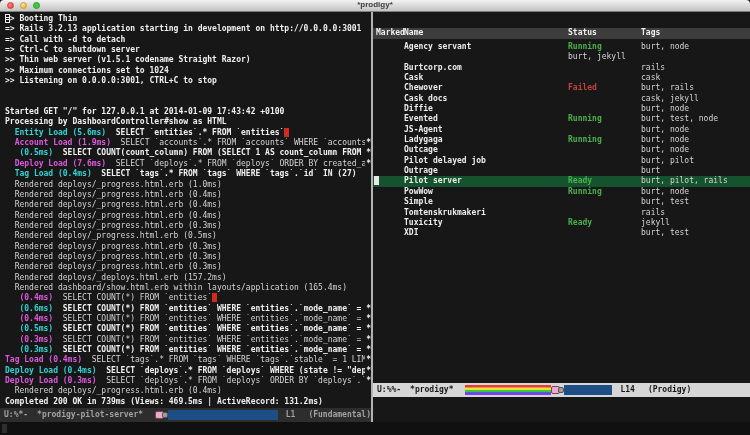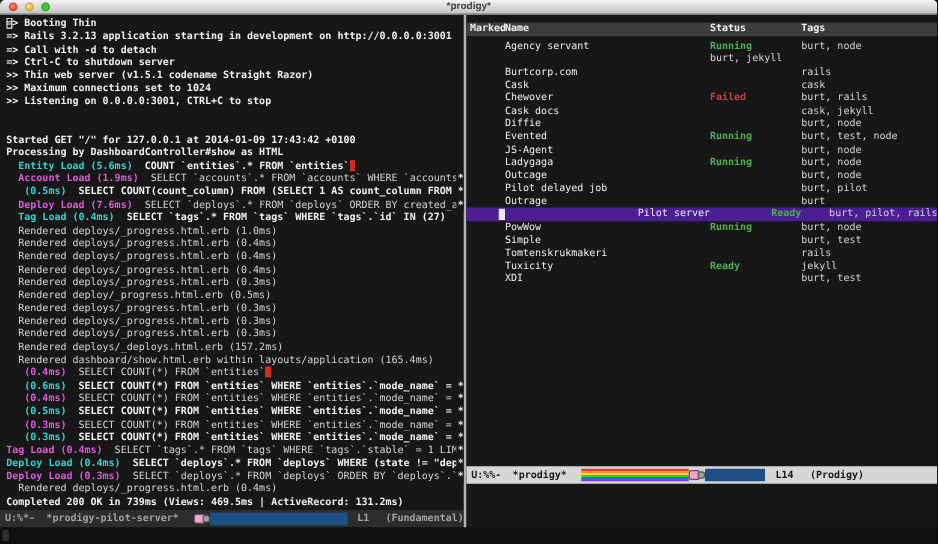--- a/index.html
+++ b/index.html
@@ -26,30 +26,30 @@
   .log{height:396px;overflow:hidden;padding:2px 0 4px 5px;}
   .line{height:10.35px;white-space:pre;overflow:hidden;position:relative;padding-right:5px;}
   .b{color:#f1f1f1;font-weight:bold;}
   .n{color:#d4d4d4;}
   .cy{color:#33d3d3;font-weight:bold;}
   .mg{color:#de58de;font-weight:bold;}
   .red{background:#cf2b1f;color:#cf2b1f;}
   .hollow{color:#f1f1f1;font-weight:bold;box-shadow:inset 0 0 0 1px #ececec;}
   .tr{position:absolute;right:0;top:0;color:#ececec;font-weight:bold;background:#171717;padding-left:1px;}
   
-  .rcontent{height:355px;overflow:hidden;padding-top:6px;}
+  .rcontent{height:355px;overflow:hidden;padding-top:16px;}
   .thead{height:11px;background:#3d3d3d;display:grid;
     grid-template-columns:31px 164px 73px auto;align-items:center;
     font-weight:bold;color:#f1f1f1;white-space:pre;}
   .thead .c1{padding-left:3px;}
   .rows{padding-top:3px;}
   .row{height:10.35px;display:grid;grid-template-columns:31px 164px 73px auto;
     align-items:center;white-space:pre;}
-  .row.selected{background:#4c1d95;text-align:right;}
-  .cell-name{font-weight:normal;color:#eeeeee;overflow:hidden;}
+  .row.selected{background:#14532d;}
+  .cell-name{font-weight:bold;color:#eeeeee;overflow:hidden;}
   .cell-status{font-weight:bold;}
   .st-running,.st-ready{color:#4cb14c;}
   .st-failed{color:#c5423c;}
   .cell-tags{color:#d4d4d4;overflow:hidden;}
   .cursor-block{display:inline-block;width:5px;height:9px;background:#e8e8e8;margin-left:1px;vertical-align:middle;}
   
   .modeline{height:14px;display:flex;align-items:center;font-weight:bold;
     white-space:pre;overflow:hidden;flex:none;}
   .modeline-inactive{background:#2d2d2d;color:#a2a2a2;}
   .modeline-active{background:#d6d6d6;color:#161616;}
@@ -95,21 +95,21 @@
           <div class="line"><span class="b">=&gt; Rails 3.2.13 application starting in development on http://0.0.0.0:3001</span></div>
           <div class="line"><span class="b">=&gt; Call with -d to detach</span></div>
           <div class="line"><span class="b">=&gt; Ctrl-C to shutdown server</span></div>
           <div class="line"><span class="b">&gt;&gt; Thin web server (v1.5.1 codename Straight Razor)</span></div>
           <div class="line"><span class="b">&gt;&gt; Maximum connections set to 1024</span></div>
           <div class="line"><span class="b">&gt;&gt; Listening on 0.0.0.0:3001, CTRL+C to stop</span></div>
           <div class="line"></div>
           <div class="line"></div>
           <div class="line"><span class="b">Started GET "/" for 127.0.0.1 at 2014-01-09 17:43:42 +0100</span></div>
           <div class="line"><span class="b">Processing by DashboardController#show as HTML</span></div>
-          <div class="line"><span class="cy">  Entity Load (5.6ms)</span><span class="b">  COUNT `entities`.* FROM `entities`</span><span class="red"> </span></div>
+          <div class="line"><span class="cy">  Entity Load (5.6ms)</span><span class="b">  SELECT `entities`.* FROM `entities`</span><span class="red"> </span></div>
           <div class="line"><span class="mg">  Account Load (1.9ms)</span><span class="n">  SELECT `accounts`.* FROM `accounts` WHERE `accounts`.`id</span><span class="tr">*</span></div>
           <div class="line"><span class="cy">   (0.5ms)</span><span class="b">  SELECT COUNT(count_column) FROM (SELECT 1 AS count_column FROM `depl</span><span class="tr">*</span></div>
           <div class="line"><span class="mg">  Deploy Load (7.6ms)</span><span class="n">  SELECT `deploys`.* FROM `deploys` ORDER BY created_at DES</span><span class="tr">*</span></div>
           <div class="line"><span class="cy">  Tag Load (0.4ms)</span><span class="b">  SELECT `tags`.* FROM `tags` WHERE `tags`.`id` IN (27)</span></div>
           <div class="line"><span class="n">  Rendered deploys/_progress.html.erb (1.0ms)</span></div>
           <div class="line"><span class="n">  Rendered deploys/_progress.html.erb (0.4ms)</span></div>
           <div class="line"><span class="n">  Rendered deploys/_progress.html.erb (0.4ms)</span></div>
           <div class="line"><span class="n">  Rendered deploys/_progress.html.erb (0.4ms)</span></div>
           <div class="line"><span class="n">  Rendered deploys/_progress.html.erb (0.3ms)</span></div>
           <div class="line"><span class="n">  Rendered deploy/_progress.html.erb (0.5ms)</span></div>

